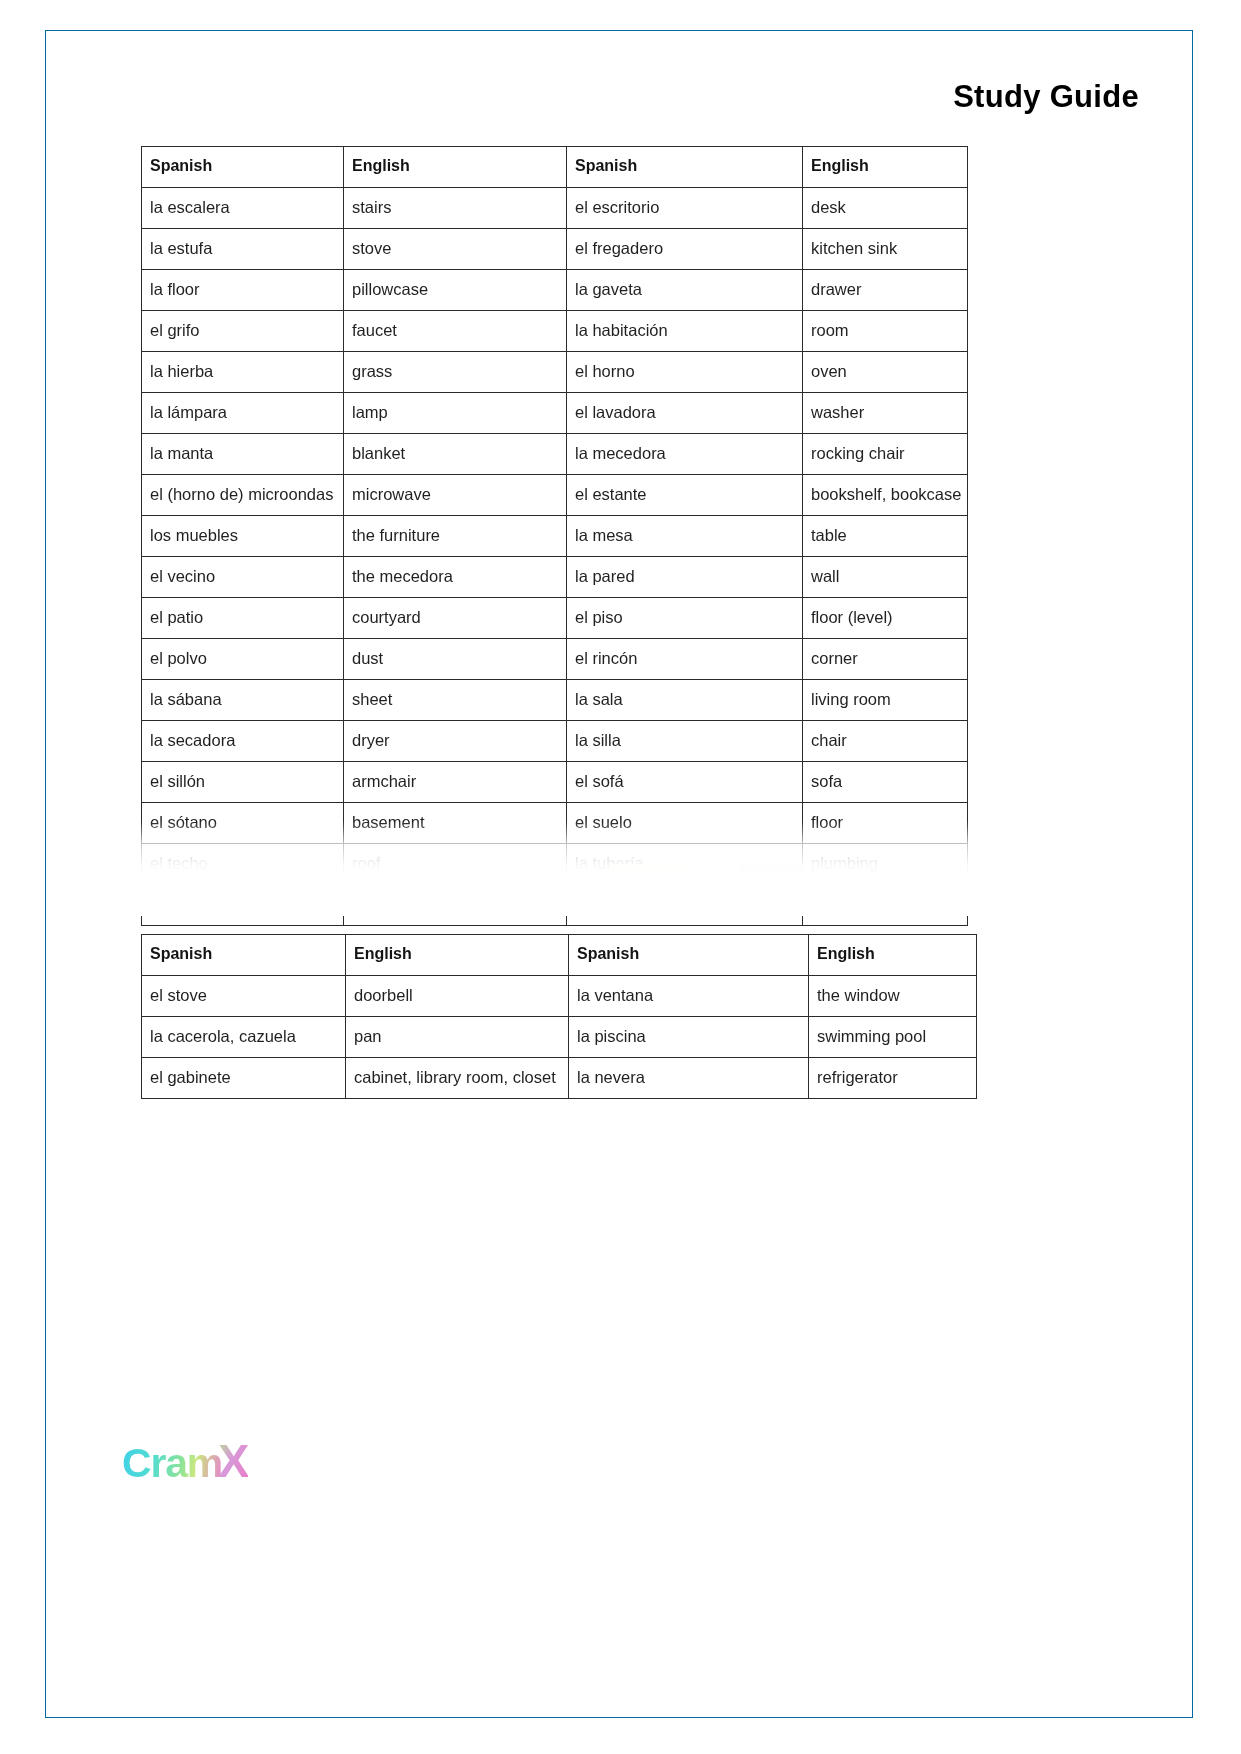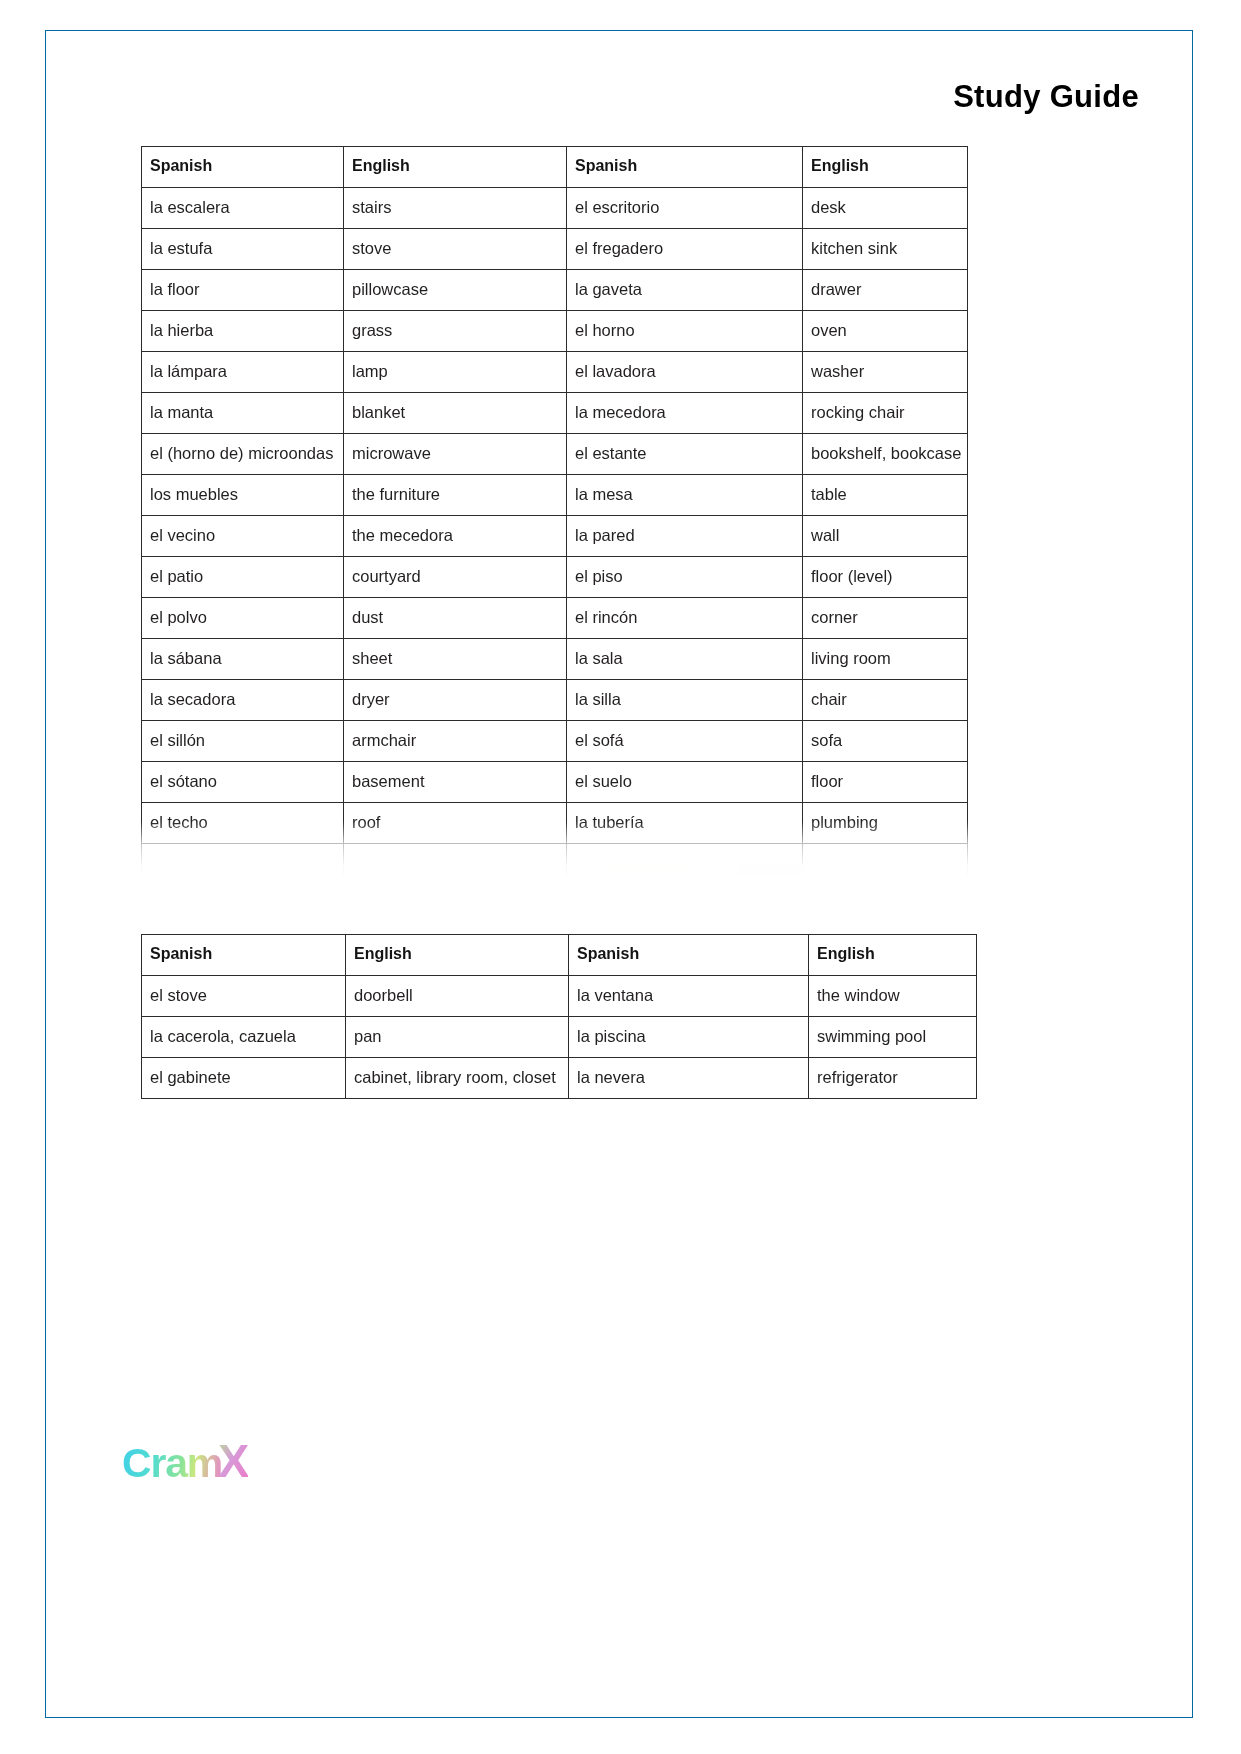--- a/index.html
+++ b/index.html
@@ -195,20 +195,26 @@
         <td>el fregadero</td>
         <td>kitchen sink</td>
       </tr>
       <tr>
         <td>la floor</td>
         <td>pillowcase</td>
         <td>la gaveta</td>
         <td>drawer</td>
       </tr>
       <tr>
+        <td>el grifo</td>
+        <td>faucet</td>
+        <td>la habitación</td>
+        <td>room</td>
+      </tr>
+      <tr>
         <td>la hierba</td>
         <td>grass</td>
         <td>el horno</td>
         <td>oven</td>
       </tr>
       <tr>
         <td>la lámpara</td>
         <td>lamp</td>
         <td>el lavadora</td>
         <td>washer</td>

